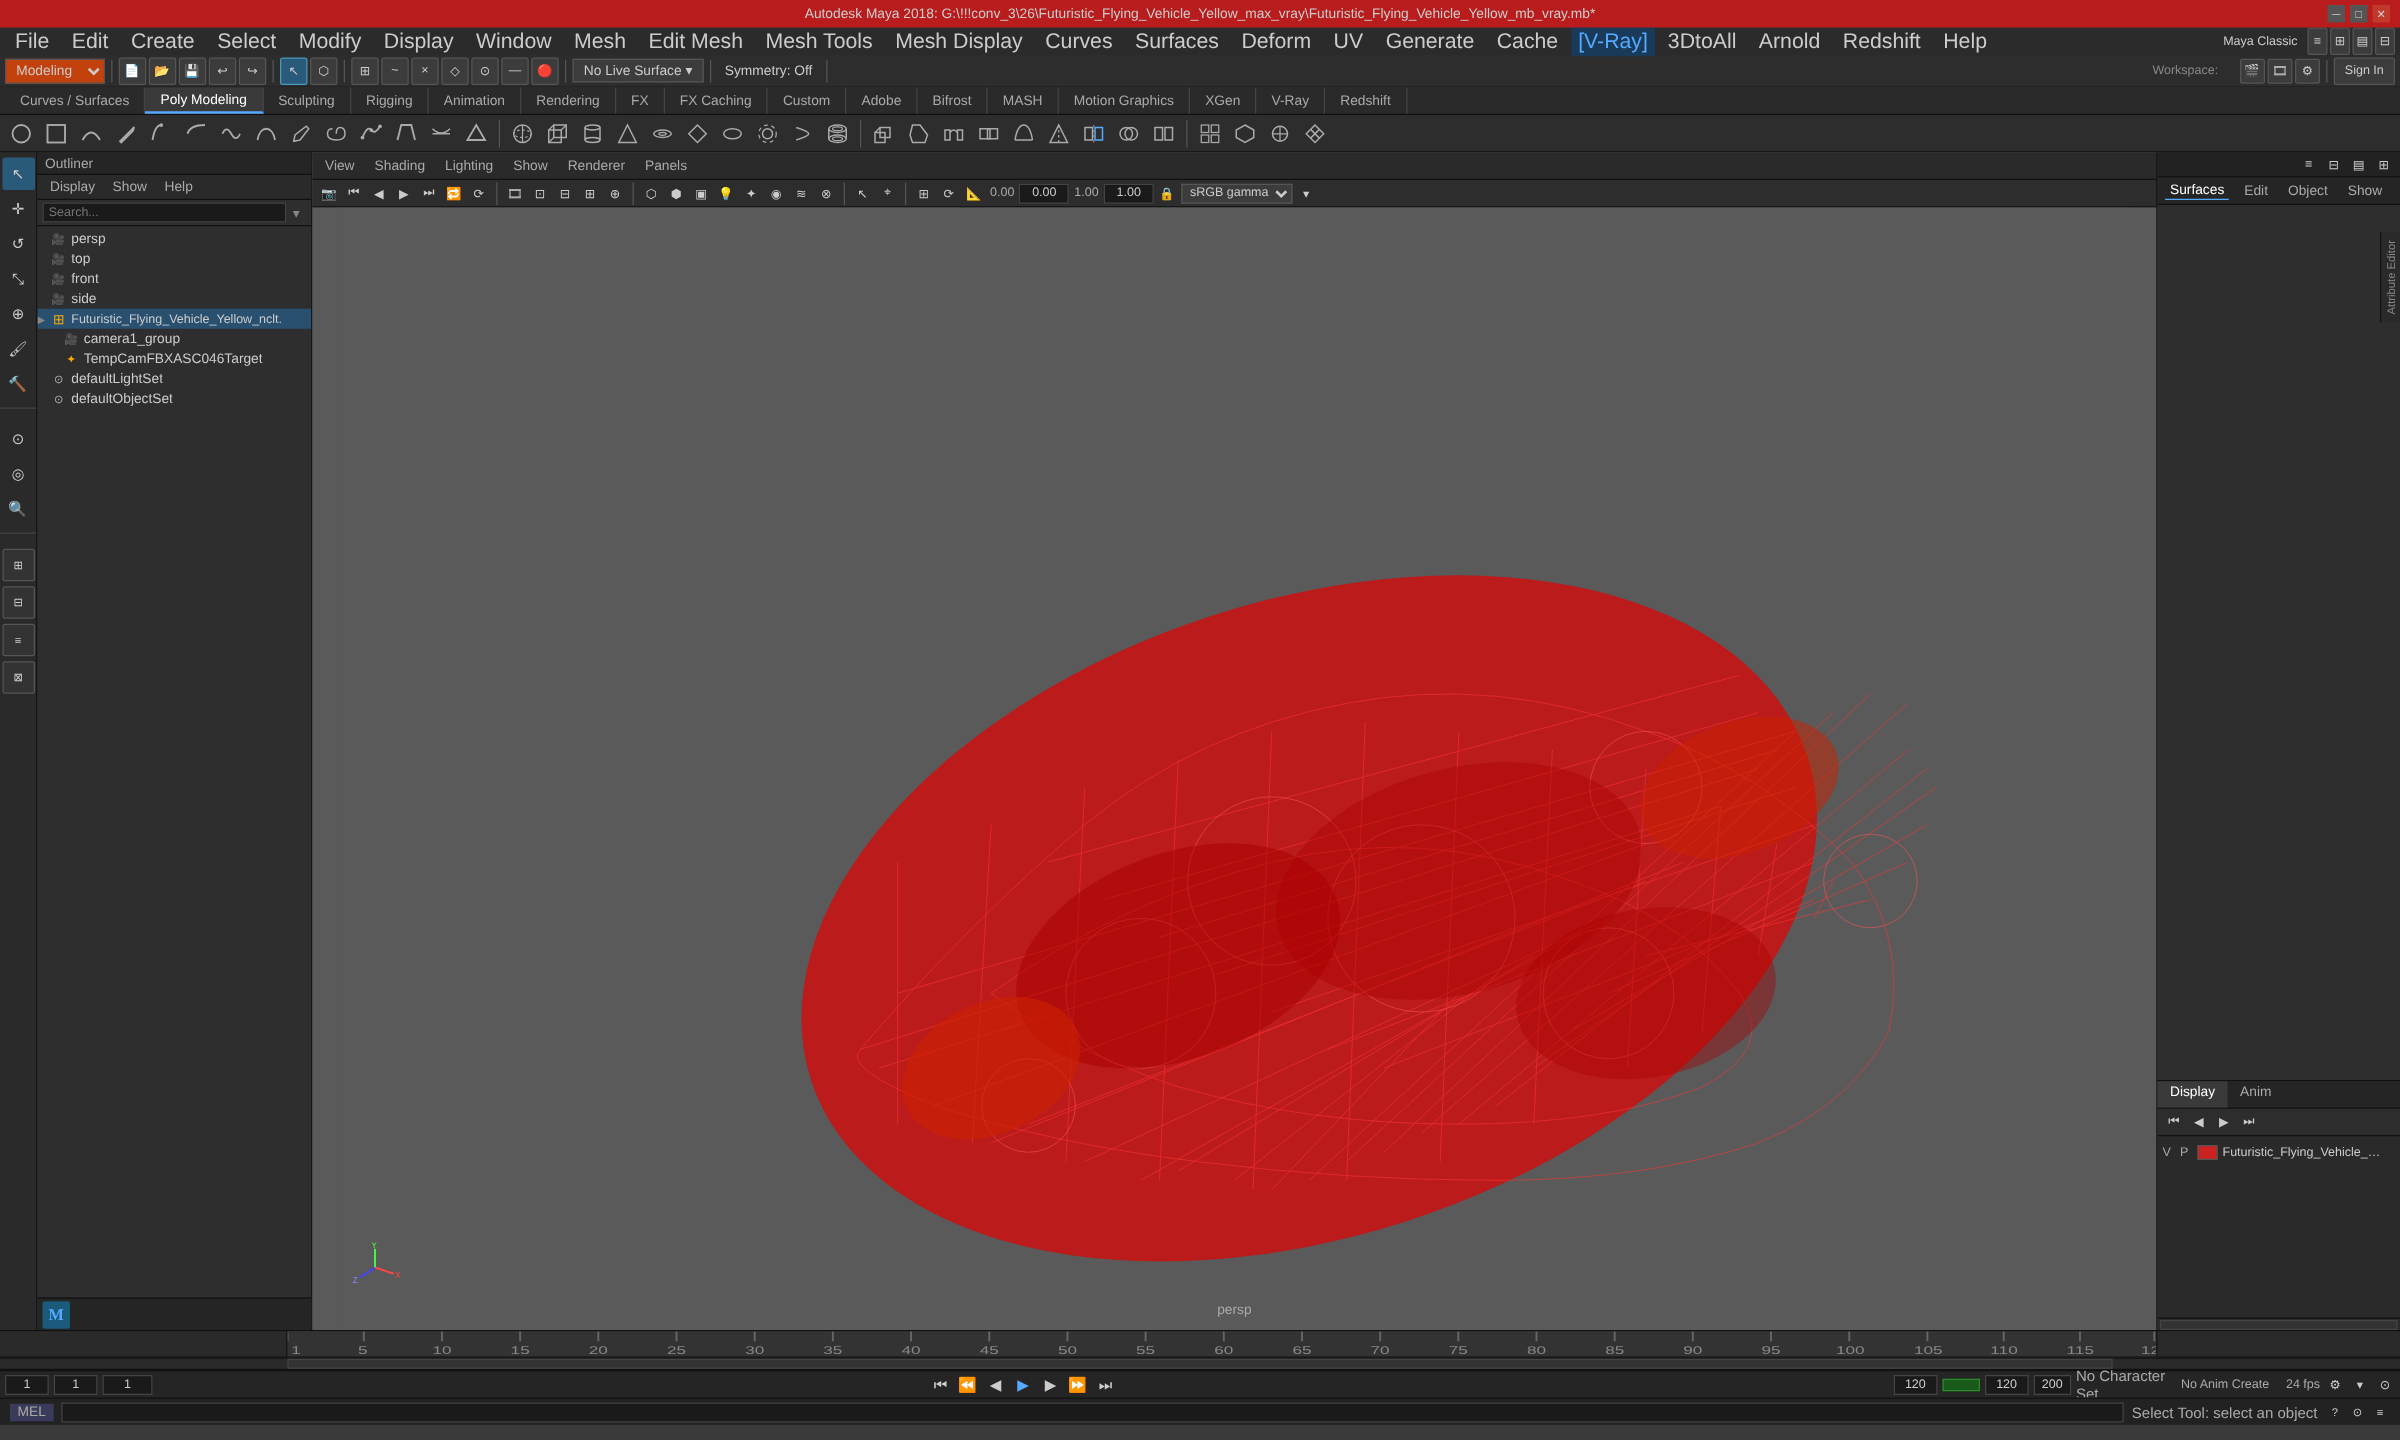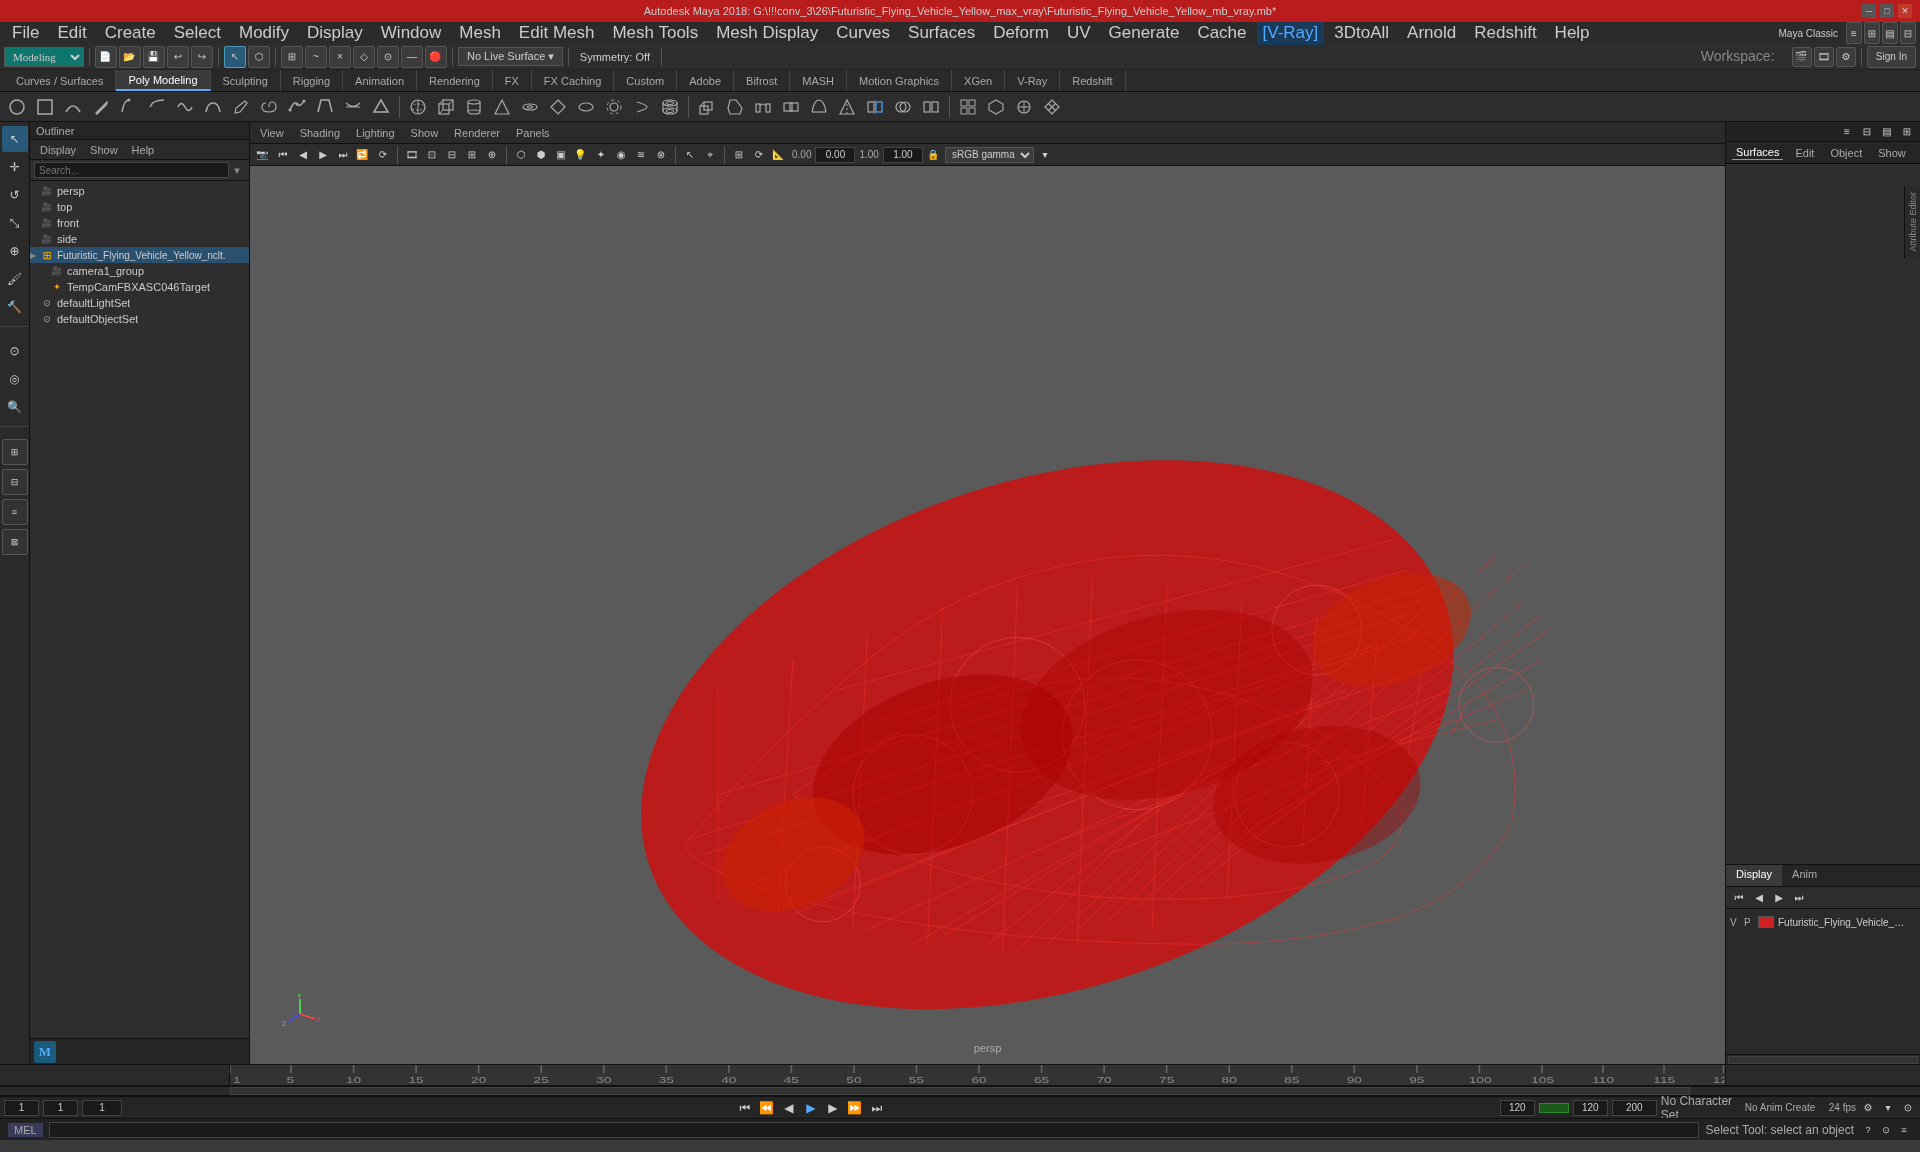--- a/index.html
+++ b/index.html
@@ -95,27 +95,26 @@
       align-items: center;
       justify-content: center;
       cursor: pointer;
       font-size: 10px;
       color: #ccc;
       border-radius: 2px;
     }
     .tb-btn.active { background: #2a5a7a; border-color: #4a9aba; }
     .tb-dropdown {
       height: 20px;
-      background: #0f766e;
+      background: #c2410c;
       border: 1px solid #555;
       color: #ccc;
       font-size: 11px;
       padding: 0 4px;
       cursor: pointer;
-      font-family: Liberation Serif, serif;
     }
     .no-live-surface {
       padding: 2px 8px;
       background: #3c3c3c;
       border: 1px solid #555;
       color: #ccc;
       font-size: 11px;
       cursor: pointer;
     }
     .symmetry-text {
@@ -583,21 +582,21 @@
   <span class="menu-item">Deform</span>
   <span class="menu-item">UV</span>
   <span class="menu-item">Generate</span>
   <span class="menu-item">Cache</span>
   <span class="menu-item" style="color:#5af; background:#1a3a5a; padding: 2px 6px;">[V-Ray]</span>
   <span class="menu-item">3DtoAll</span>
   <span class="menu-item">Arnold</span>
   <span class="menu-item">Redshift</span>
   <span class="menu-item">Help</span>
   <div style="margin-left:auto; display:flex; align-items:center; gap:4px;">
-    <span style="color:#888; font-size:14px;margin-top:46px;">Workspace:</span>
+    <span style="color:#888; font-size:10px;margin-top:46px;">Workspace:</span>
     <span style="color:#ccc; font-size:10px;">Maya Classic</span>
     <div style="display:flex; gap:2px; margin-left:4px;">
       <div class="tb-btn" style="width:16px;">≡</div>
       <div class="tb-btn" style="width:16px;">⊞</div>
       <div class="tb-btn" style="width:16px;">▤</div>
       <div class="tb-btn" style="width:16px;">⊟</div>
     </div>
   </div>
 </div>
 
@@ -1258,21 +1257,21 @@
       <div class="playback-btn">⏪</div>
       <div class="playback-btn">◀</div>
       <div class="playback-btn" style="color:#5af;">▶</div>
       <div class="playback-btn">▶</div>
       <div class="playback-btn">⏩</div>
       <div class="playback-btn">⏭</div>
     </div>
     <input class="frame-input" value="120" style="">
     <div style="width:30px; height:10px; background:#1a5a1a; border:1px solid #2a8a2a;"></div>
     <input class="frame-input" value="120" style="">
-    <input class="frame-input" value="200" style="width: 45px;">
+    <input class="frame-input" value="200" style="width: 30px;">
     <div style="width:80px; display:flex; align-items:center; gap:2px;">
       <span style="font-size:12px; color:#aaa;">No Character Set</span>
     </div>
     <div style="width:80px; display:flex; align-items:center; gap:2px;">
       <span style="font-size:10px; color:#aaa;">No Anim Create</span>
     </div>
     <span style="font-size:10px; color:#aaa;">24 fps</span>
     <div class="vp-icon" style="width:16px; height:16px;">⚙</div>
     <div class="vp-icon" style="width:16px; height:16px;">▾</div>
     <div class="vp-icon" style="width:16px; height:16px;">⊙</div>

